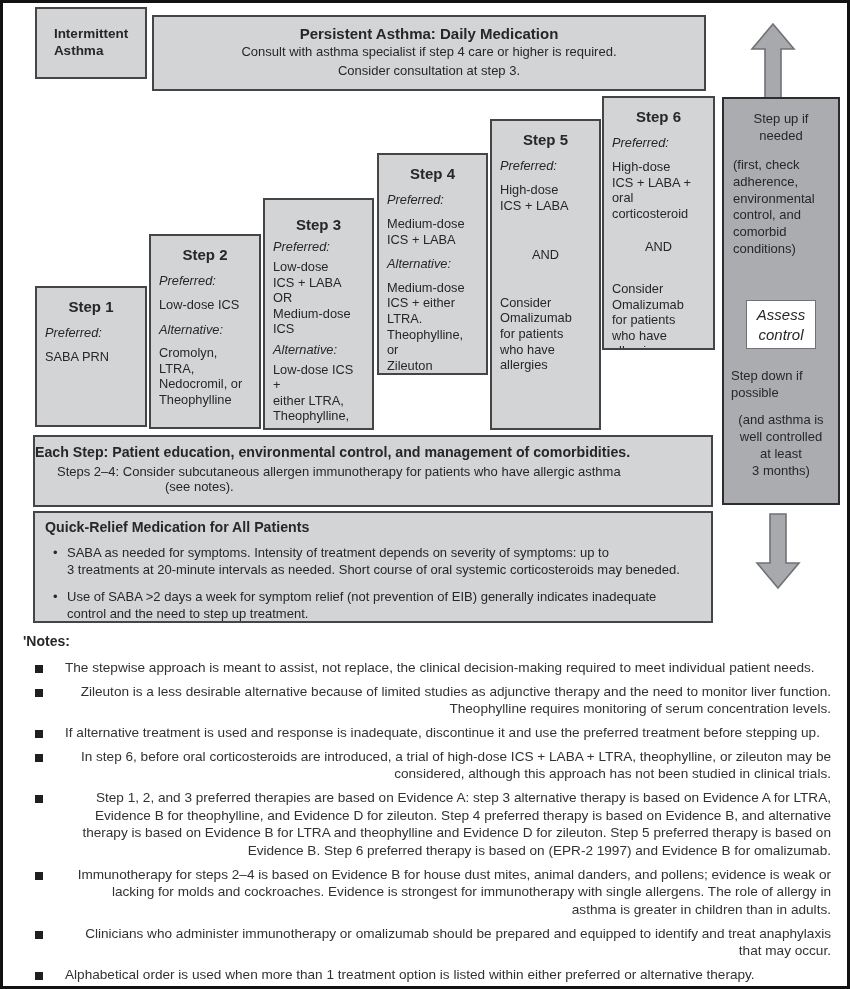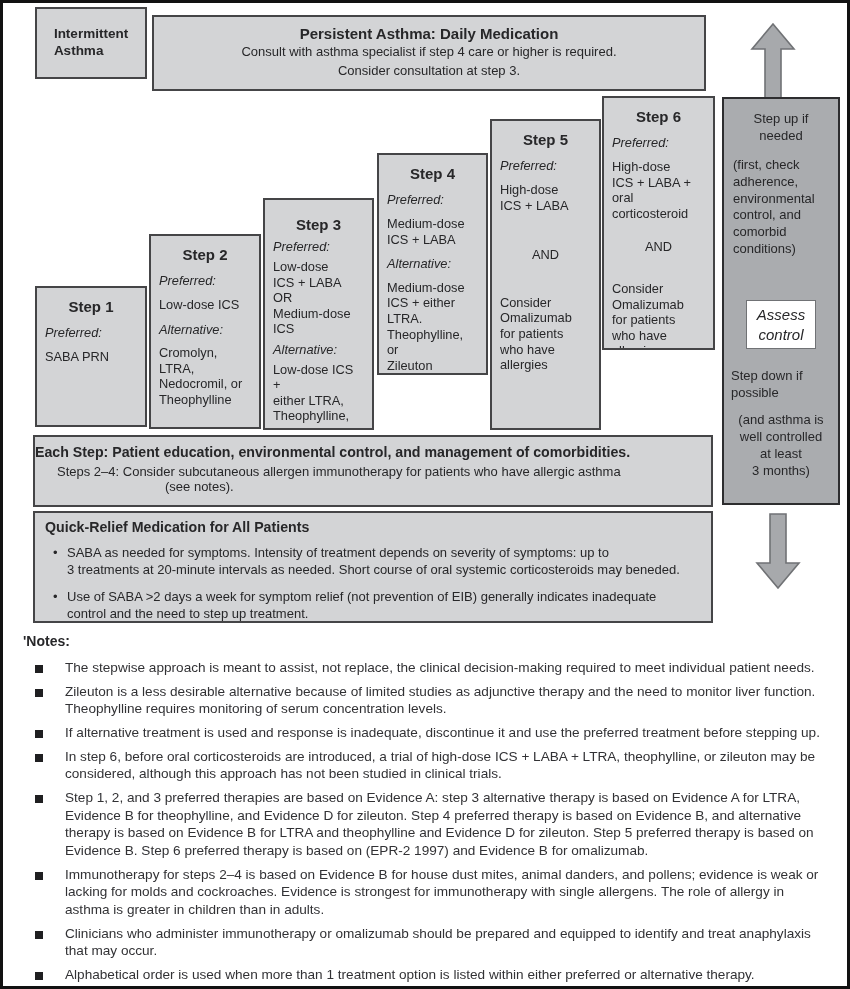--- a/index.html
+++ b/index.html
@@ -50,21 +50,21 @@
   .quickrelief{left:30px; top:508px; width:680px; height:112px; padding:6px 10px; font-size:13px;}
   .qr-title{font-weight:bold; font-size:14.2px;}
   .qr-item{display:flex; margin-top:10px; line-height:1.3;}
   .qr-dot{width:14px; flex:0 0 14px; margin-left:8px;}
   .qr-text{white-space:pre-line;}
 
   .notes{position:absolute; left:20px; top:630px; width:808px;}
   .notes-heading{font-weight:bold; font-size:14px; margin-bottom:10px;}
   .note-item{display:flex; margin-bottom:6px;}
   .note-sq{width:8px; height:8px; background:var(--bullet); flex:0 0 8px; margin:6px 22px 0 12px;}
-  .note-text{font-size:13.6px; line-height:1.3; color:#323235;}
+  .note-text{font-size:13.6px; line-height:1.3; color:#323235;text-align:right;}
 </style>
 </head>
 <body>
 
 <div class="frame">
 
   <div class="graybox intermittent pre">
     <span class="pre">Intermittent
 Asthma</span>
   </div>

